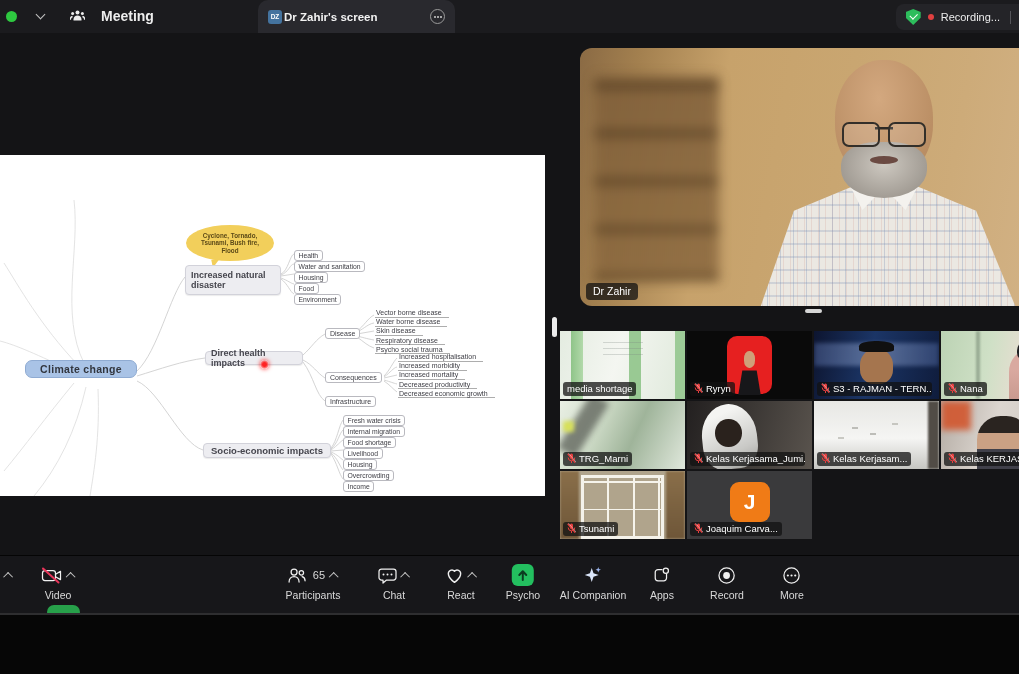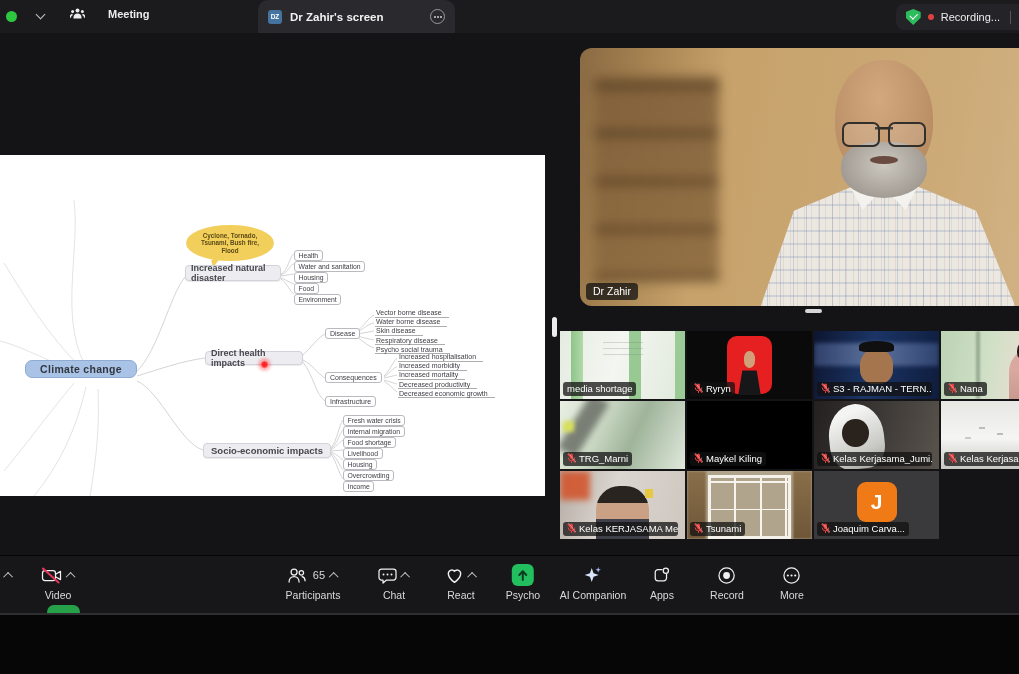--- a/index.html
+++ b/index.html
@@ -6,39 +6,39 @@
   html,body { width:1019px; height:674px; overflow:hidden; background:#000; font-family:"Liberation Sans", sans-serif; }
   .screen { position:relative; width:1019px; height:674px; background:#141416; overflow:hidden; }
 
   
   .titlebar { position:absolute; left:0; top:0; width:1019px; height:33px; background:#1b1b1e; }
   .traffic-dot { position:absolute; left:6px; top:11px; width:11px; height:11px; border-radius:50%; background:#2ec840; }
   .chev { display:inline-block; width:7px; height:7px; border-left:1.6px solid #c4c4c4; border-top:1.6px solid #c4c4c4; }
   .chev.down { transform:rotate(225deg); }
   .chev.up { transform:rotate(45deg) translateY(2px); }
   .tb-chevdown { position:absolute; left:37px; top:11px; }
-  .meeting-group { position:absolute; left:70px; top:8px; display:flex; align-items:center; gap:23px; color:#ededed; font-size:11px; font-weight:bold; }
-  .tab { position:absolute; left:258px; top:0; width:197px; height:33px; background:#29292e; border-radius:10px 10px 0 0; display:flex; align-items:center; padding:8px 10px; gap:8px; }
+  .meeting-group { position:absolute; left:70px; top:8px; display:flex; align-items:center; gap:16px; color:#ededed; font-size:14px; font-weight:bold; }
+  .tab { position:absolute; left:258px; top:0; width:197px; height:33px; background:#29292e; border-radius:10px 10px 0 0; display:flex; align-items:center; padding:8px 10px; gap:2px; }
   .dz-badge { width:14px; height:14px; border-radius:3px; background:#44739f; color:#fff; font-size:6.5px; font-weight:bold; display:flex; align-items:center; justify-content:center; }
   .tab-title { color:#f2f2f2; font-size:11.5px; font-weight:bold; flex:1; white-space:nowrap; overflow:hidden; }
   .tab-more { width:15px; height:15px; border:1px solid #9a9a9a; border-radius:50%; position:relative; }
   .tab-more::before { content:""; position:absolute; left:3px; top:6px; width:2px; height:2px; border-radius:50%; background:#cfcfcf; box-shadow:3px 0 0 #cfcfcf, 6px 0 0 #cfcfcf; }
   .rec-pill { position:absolute; right:0; top:4px; height:26px; background:#242428; border-radius:8px 0 0 8px; display:flex; align-items:center; gap:7px; padding:0 8px 0 10px; }
   .shield { width:15px; height:16px; background:#2dbd5c; clip-path:polygon(50% 0, 100% 18%, 100% 55%, 50% 100%, 0 55%, 0 18%); position:relative; }
   .shield::after { content:""; position:absolute; left:4px; top:4px; width:6px; height:3.5px; border-left:1.8px solid #fff; border-bottom:1.8px solid #fff; transform:rotate(-45deg); }
   .rec-dot { width:6px; height:6px; border-radius:50%; background:#e04040; }
   .rec-text { color:#ededed; font-size:11px; }
   .vdiv { width:1px; height:13px; background:#55555a; margin-left:3px; }
 
   
   .slide { position:absolute; left:0; top:155px; width:545px; height:341px; background:#fff; overflow:hidden; }
   .mindmap-lines { position:absolute; left:0; top:0; }
   .mm-center { position:absolute; left:25px; top:205px; width:112px; height:18px; background:#a9c3e6; border:1px solid #8fabd2; border-radius:7px; color:#32363e; font-size:10.5px; font-weight:bold; display:flex; align-items:center; justify-content:center; letter-spacing:.3px; }
   .mm-branch { position:absolute; background:#ededf1; border:1px solid #d2d2da; border-radius:4px; color:#46464e; font-weight:bold; display:flex; align-items:center; box-shadow:0 1px 1px rgba(0,0,0,.08); padding:0 5px; }
-  .mm-branch.natural { left:185px; top:110px; width:96px; height:16px; font-size:9px; line-height:10px; }
+  .mm-branch.natural { left:185px; top:110px; width:96px; height:30px; font-size:9px; line-height:10px; }
   .mm-branch.health { left:205px; top:196px; width:98px; height:14px; font-size:9px; }
   .mm-branch.socio { left:203px; top:288px; width:128px; height:15px; font-size:9.5px; justify-content:center; }
   .balloon { position:absolute; left:186px; top:70px; width:88px; height:36px; background:#f2cf5b; border-radius:50%; color:#5c4a18; font-size:6.3px; font-weight:bold; text-align:center; white-space:pre-line; display:flex; align-items:center; justify-content:center; line-height:7.5px; }
   .balloon::after { content:""; position:absolute; left:26px; bottom:-6px; width:0; height:0; border-left:9px solid #f2cf5b; border-bottom:8px solid transparent; transform:rotate(-12deg); }
   .mm-sub { position:absolute; background:#fff; border:1px solid #b9b9bf; border-radius:3px; color:#3d3d44; font-size:7px; padding:0 4px; height:11px; display:flex; align-items:center; width:max-content; }
   .mm-sub.disease { left:325px; top:173px; }
   .mm-sub.consequences { left:325px; top:217px; }
   .mm-sub.infrastructure { left:325px; top:241px; }
   .mm-list { position:absolute; display:flex; flex-direction:column; }
   .mm-list.boxed { gap:0.5px; }
@@ -326,34 +326,20 @@
           <svg width="9" height="11" viewBox="0 0 9 11" class="micsvg">
             <rect x="3" y="0.5" width="3" height="5.5" rx="1.5" fill="#e84040"></rect>
             <path d="M1.2 4.5 a3.3 3.3 0 0 0 6.6 0 M4.5 8 V10" stroke="#e84040" stroke-width="1" fill="none"></path>
             <line x1="0.8" y1="0.8" x2="8.2" y2="9.6" stroke="#e84040" stroke-width="1.4"></line>
             <line x1="1.6" y1="0.3" x2="9" y2="9.1" stroke="#fff" stroke-width="0.6" opacity="0.7"></line>
           </svg>
           <span>TRG_Marni</span>
         </div>
       </div>
       <div class="tile">
-        <div class="scene v-black">
-          <div class="scene-extra"></div>
-        </div>
-        <div class="name-tag">
-          <svg width="9" height="11" viewBox="0 0 9 11" class="micsvg">
-            <rect x="3" y="0.5" width="3" height="5.5" rx="1.5" fill="#e84040"></rect>
-            <path d="M1.2 4.5 a3.3 3.3 0 0 0 6.6 0 M4.5 8 V10" stroke="#e84040" stroke-width="1" fill="none"></path>
-            <line x1="0.8" y1="0.8" x2="8.2" y2="9.6" stroke="#e84040" stroke-width="1.4"></line>
-            <line x1="1.6" y1="0.3" x2="9" y2="9.1" stroke="#fff" stroke-width="0.6" opacity="0.7"></line>
-          </svg>
-          <span>Maykel Kiling</span>
-        </div>
-      </div>
-      <div class="tile">
         <div class="scene v-jumi">
           <div class="scene-extra"></div>
         </div>
         <div class="name-tag">
           <svg width="9" height="11" viewBox="0 0 9 11" class="micsvg">
             <rect x="3" y="0.5" width="3" height="5.5" rx="1.5" fill="#e84040"></rect>
             <path d="M1.2 4.5 a3.3 3.3 0 0 0 6.6 0 M4.5 8 V10" stroke="#e84040" stroke-width="1" fill="none"></path>
             <line x1="0.8" y1="0.8" x2="8.2" y2="9.6" stroke="#e84040" stroke-width="1.4"></line>
             <line x1="1.6" y1="0.3" x2="9" y2="9.1" stroke="#fff" stroke-width="0.6" opacity="0.7"></line>
           </svg>

